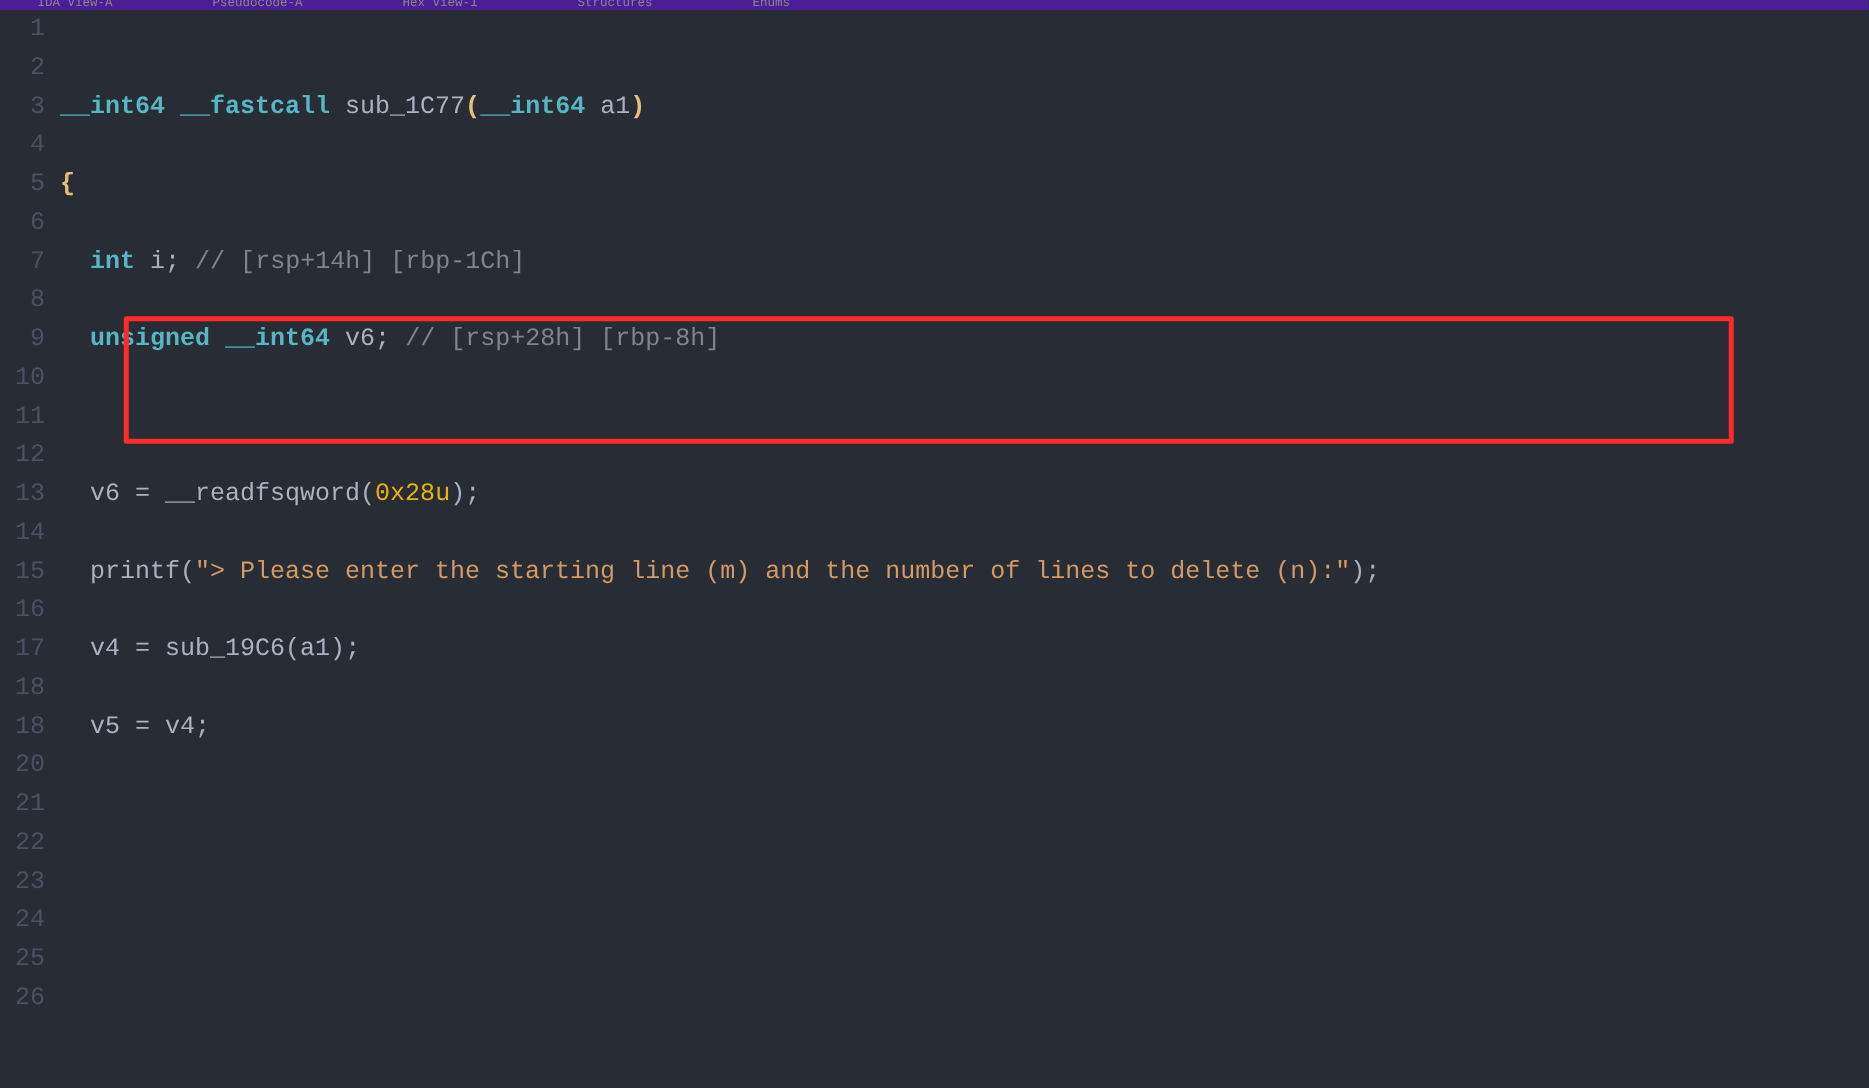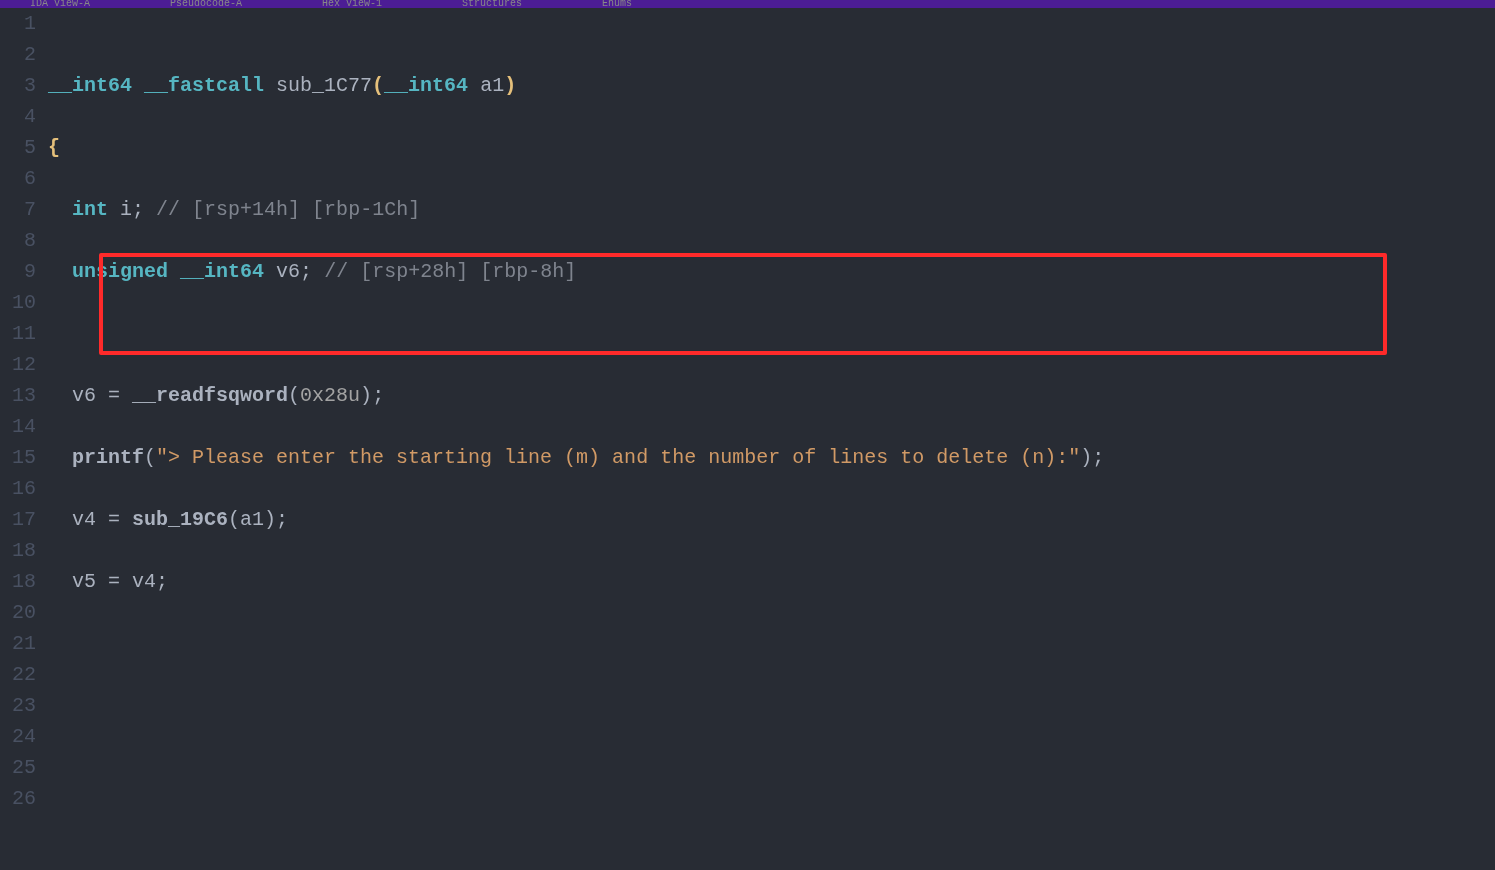--- a/index.html
+++ b/index.html
@@ -40,25 +40,25 @@
   .gutter .ln { display: block; height: 31px; }
   .code {
     position: relative;
     flex: 1;
     white-space: pre;
     padding-left: 4px;
   }
   .code .line { display: block; height: 31px; }
   .kw   { color: #56b6c2; font-weight: bold; }
   .funcname { color: #abb2bf; }
-  .num  { color: #a3a3a3; margin-top: 32px; }                              
+  .num  { color: #eab308; margin-top: 32px; }                              
   .str  { color: #d19a66; }
   .yellowparen { color: #e5c07b; font-weight: bold; }
   .comment { color: #7f848e; font-style: normal; }
-  .call { color: #abb2bf; font-weight: bold; }
+  .call { color: #abb2bf; }
   .red-box {
     position: absolute;
     border: 4px solid #ff2a2a;
     border-radius: 2px;
     pointer-events: none;
   }
 </style>
 </head>
 <body>
 

